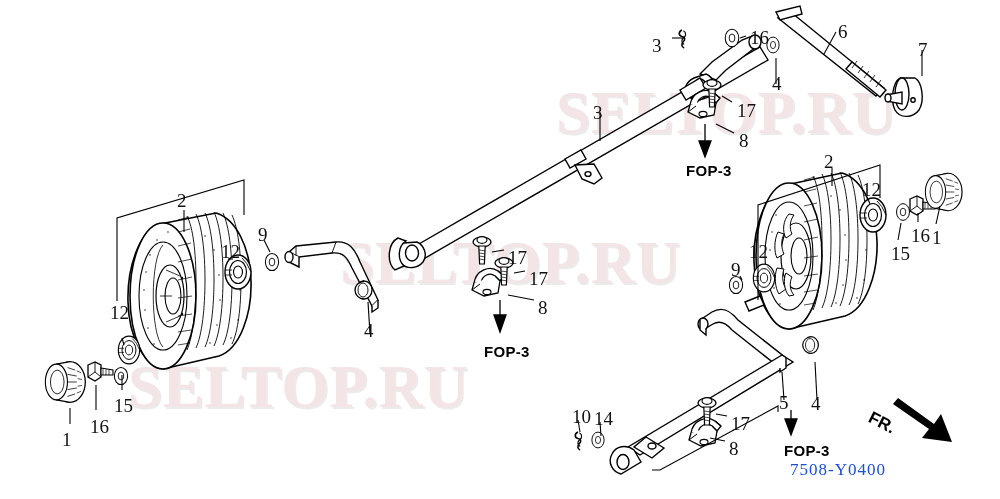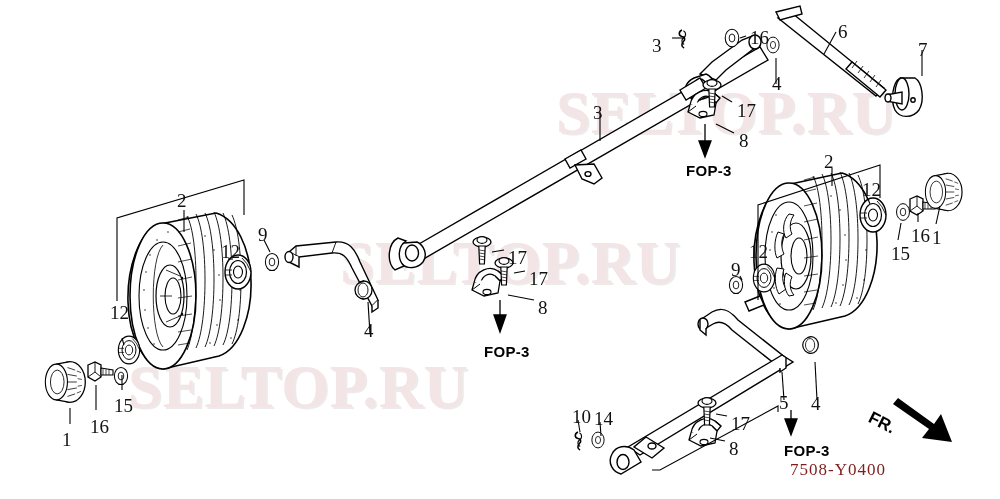--- a/index.html
+++ b/index.html
@@ -14,21 +14,21 @@
   #wm2{left:340px;top:228px;font-size:61px;}
   #wm3{left:128px;top:352px;font-size:61px;}
   .cal{position:absolute;font-family:"Liberation Serif",serif;font-size:19px;
        color:#111;font-weight:400;line-height:1;white-space:nowrap;}
   .fop{position:absolute;font-family:"Liberation Sans",sans-serif;font-weight:700;
        font-size:15px;color:#000;letter-spacing:.3px;white-space:nowrap;text-align:right;}
   .fr{position:absolute;font-family:"Liberation Sans",sans-serif;font-weight:700;
       font-size:17px;color:#000;white-space:nowrap;
       transform:rotate(27deg);transform-origin:left top;}
   .pn{position:absolute;font-family:"Liberation Serif",serif;font-size:17px;
-      color:#7f1d1d;letter-spacing:1px;white-space:nowrap;}
+      color:#1d4ed8;letter-spacing:1px;white-space:nowrap;}
 </style>
 </head>
 <body>
 
 <div id="stage">
 
   <div class="wm" id="wm1">SELTOP.RU</div>
   <div class="wm" id="wm2">SELTOP.RU</div>
   <div class="wm" id="wm3">SELTOP.RU</div>
 

